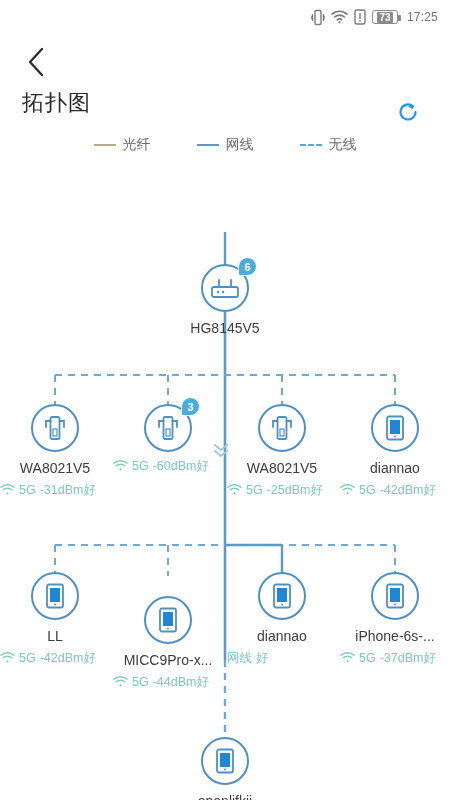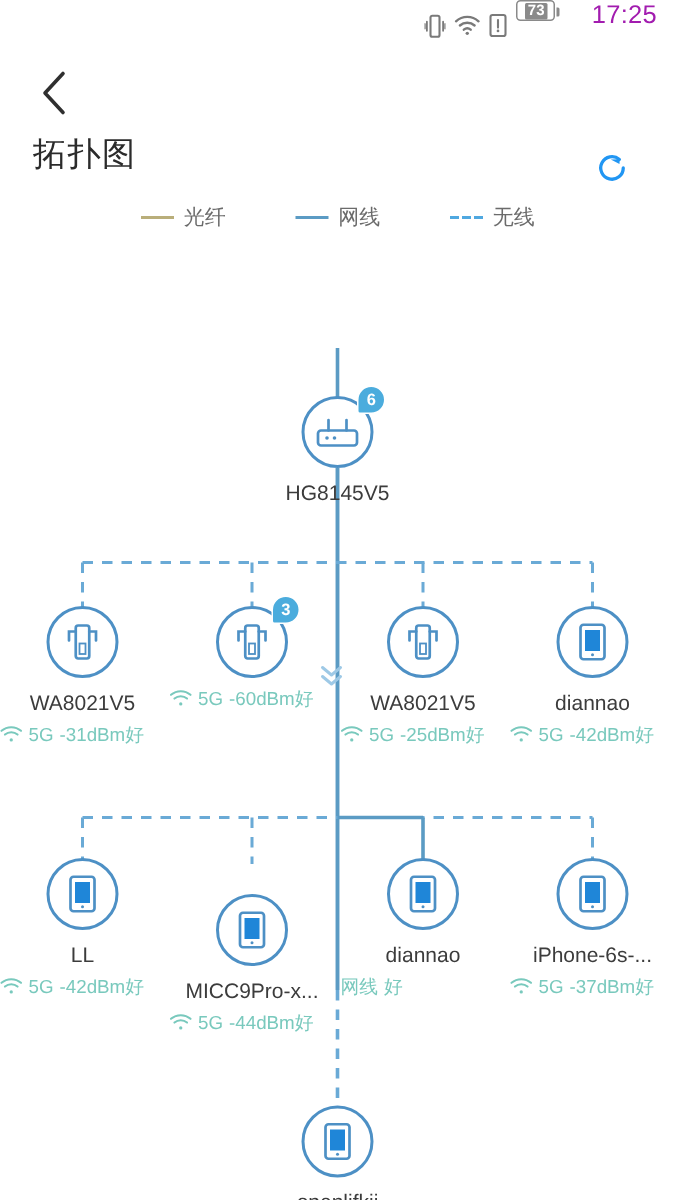--- a/index.html
+++ b/index.html
@@ -7,26 +7,26 @@
     width: 450px; height: 800px;
     background: #ffffff;
     font-family: "Liberation Sans", "DejaVu Sans", sans-serif;
     overflow: hidden;
   }
   .phone { position: relative; width: 450px; height: 800px; background:#fff; }
 
   
   .statusbar {
     position: absolute; top: 0; left: 0; width: 450px; height: 34px;
-    display: flex; justify-content: flex-end;
+    display: flex; align-items: center; justify-content: flex-end;
     padding-right: 12px; gap: 6px;
     color: #6f6f6f;
   }
   .sb-icon { display: inline-flex; align-items: center; color:#707070; }
-  .sb-time { font-size: 17px; color: #a21caf; letter-spacing: .2px; margin-left: 18px; }
+  .sb-time { font-size: 12px; color: #737373; letter-spacing: .2px; margin-left: 3px; }
   .battery {
     display: inline-flex; align-items: center;
     border: 1.6px solid #8a8a8a; border-radius: 3px;
     height: 14px; min-width: 26px; padding: 0 2px; position: relative;
     justify-content: center;
   }
   .battery:after {
     content: ""; position: absolute; right: -4px; top: 4px;
     width: 2.5px; height: 6px; background: #8a8a8a; border-radius: 0 1px 1px 0;
   }

